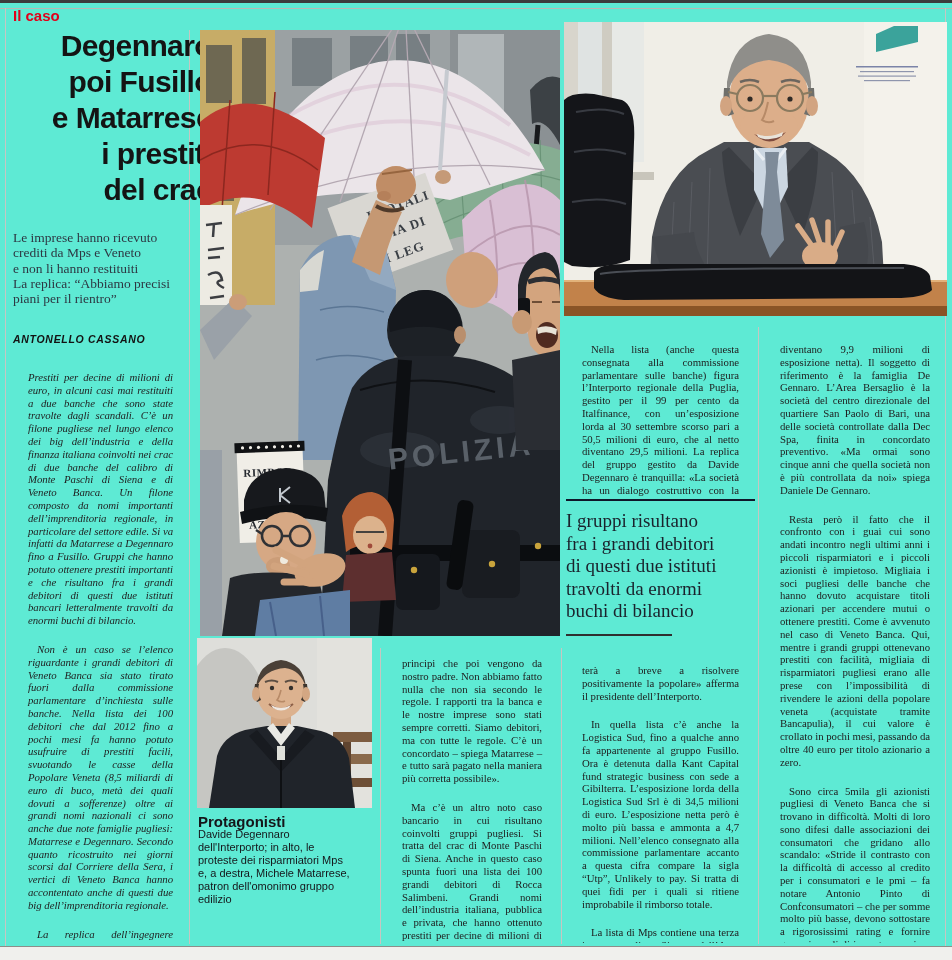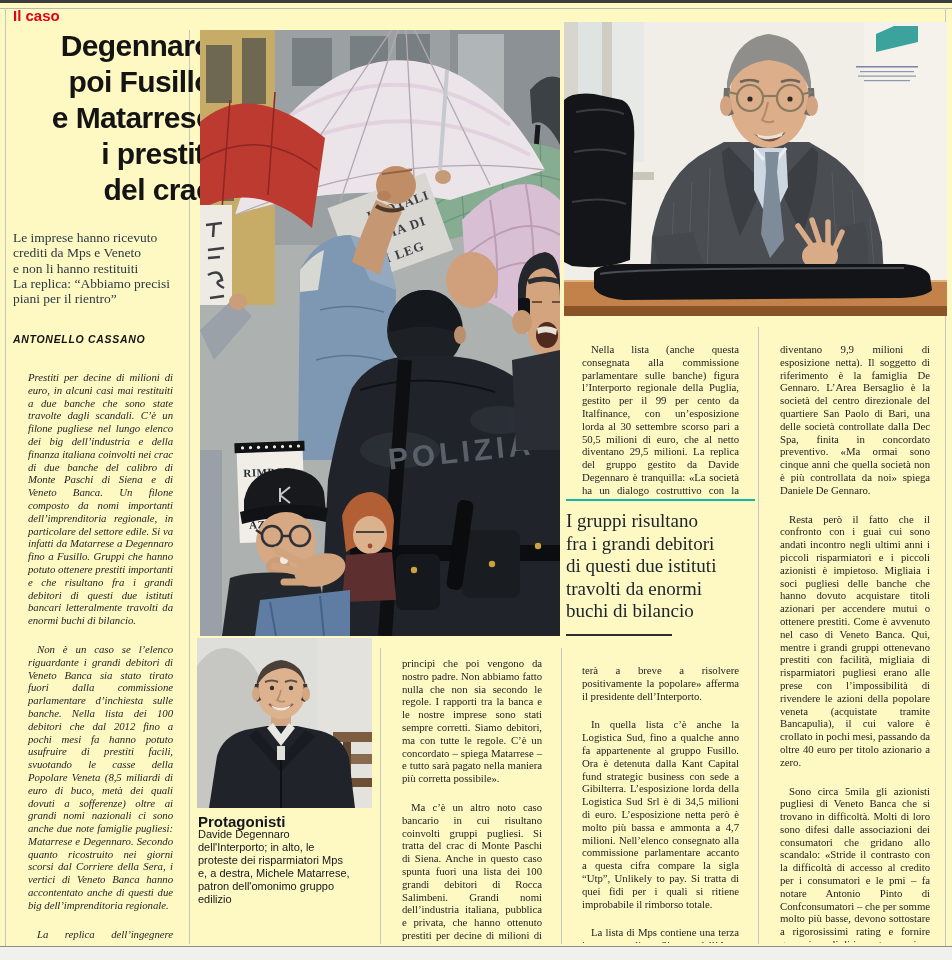--- a/index.html
+++ b/index.html
@@ -1,16 +1,16 @@
 <!DOCTYPE html>
 <html lang="it"><head>
 <meta charset="utf-8">
 <style>
   html,body{margin:0;padding:0;background:#e9e9e6;}
-  .page{position:absolute;left:0;top:0;width:952px;height:960px;background:#fef9c3;overflow:hidden;
+  .page{position:absolute;left:0;top:0;width:952px;height:960px;background:#5eead4;overflow:hidden;
         font-family:"Liberation Serif",serif;color:#1e1e1e;}
   .abs{position:absolute;}
   .rule-h{position:absolute;background:#b9b9b4;height:1px;}
   .rule-v{position:absolute;background:#c6c6c1;width:1px;}
   .topbar{position:absolute;left:0;top:0;width:952px;height:3px;background:#3c3c3c;}
   .bottomline{position:absolute;left:0;top:946px;width:952px;height:1px;background:#8d8d89;}
   .bottomstrip{position:absolute;left:0;top:947px;width:952px;height:13px;background:#f0f0ed;}
 
   .kicker{left:13px;top:7px;font-family:"Liberation Sans",sans-serif;font-weight:bold;
           font-size:15px;color:#e2001a;}
@@ -25,21 +25,21 @@
   .bodycol{font-size:10.8px;line-height:12.8px;text-align:justify;letter-spacing:-0.05px;
            overflow:hidden;}
   .bodycol p{margin:16px;}
   .bodycol p.ind{text-indent:9px;}
   .col1{left:12px;top:355px;width:177px;height:588px;font-style:italic;}
   .col3{left:386px;top:641px;width:172px;height:302px;}
   .col4top{left:566px;top:327px;width:189px;height:171px;}
   .col4bot{left:566px;top:648px;width:189px;height:295px;}
   .col5{left:764px;top:327px;width:182px;height:616px;}
 
-  .pullquote{left:566px;top:499px;width:189px;border-top:2px solid #14b8a6;padding-top:9px;}
+  .pullquote{left:566px;top:499px;width:189px;border-top:2px solid #0f172a;padding-top:9px;}
   .pullquote .pq-line{font-size:19px;line-height:22.5px;color:#1a222c;}
   .pq-rule{width:106px;height:2px;background:#2f2f2f;margin-top:11px;}
 
   .photo{background:#d8d8d4;overflow:hidden;}
   .photo svg{display:block;}
   .caption{left:198px;top:815px;width:156px;font-family:"Liberation Sans",sans-serif;
            font-size:11px;line-height:13px;color:#15161a;}
   .caption .cap-label{font-weight:bold;font-size:15px;}
   .copyright{margin-top:5px;font-family:"Liberation Sans",sans-serif;font-weight:bold;
              font-size:6.8px;letter-spacing:.3px;color:#4a4a4a;text-align:left;}

